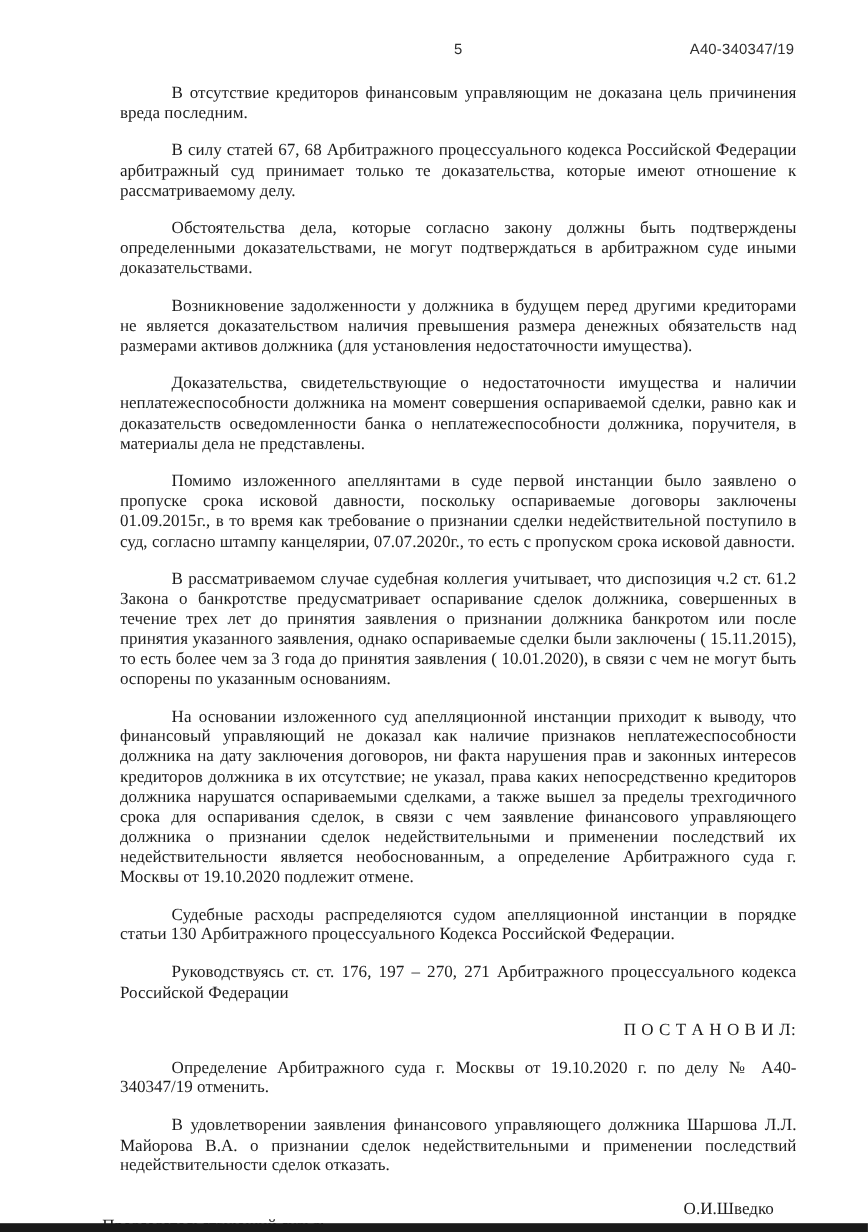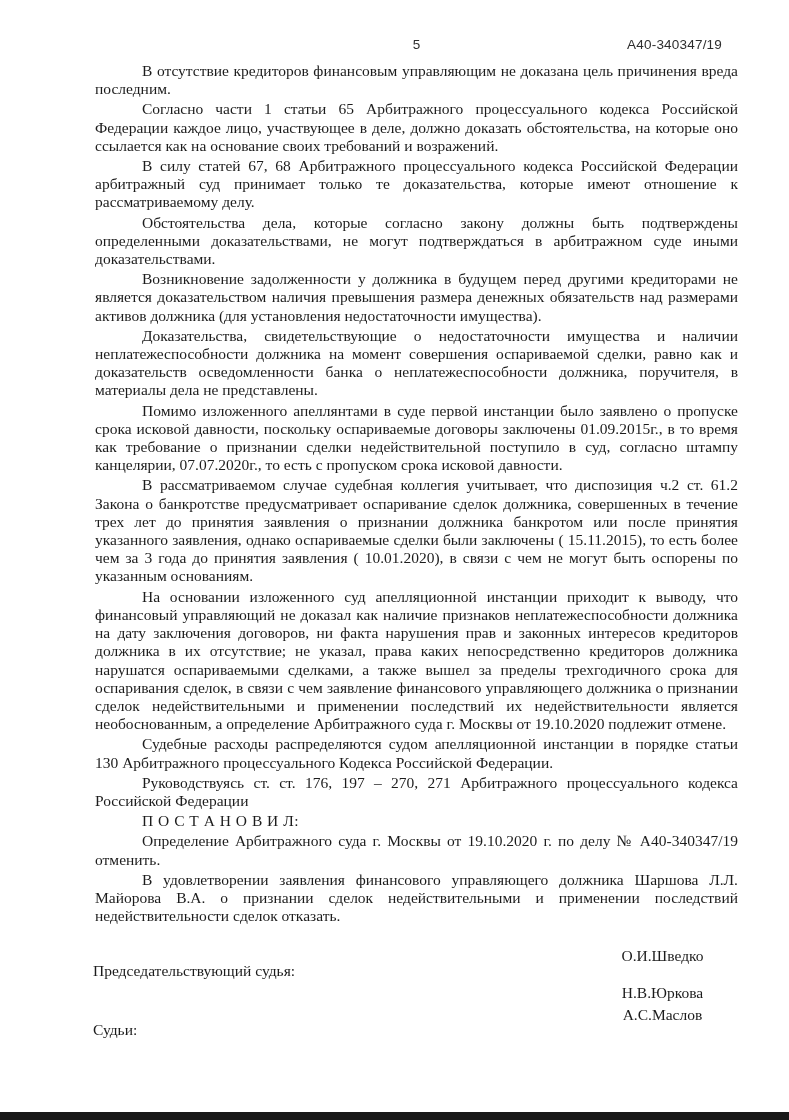--- a/index.html
+++ b/index.html
@@ -42,29 +42,29 @@
     top: 60px;
     left: 93px;
     width: 647px;
     font-size: 15.5px;
     line-height: 18.2px;
     text-align: justify;
     text-justify: inter-word;
   }
 
   p.para {
-    margin: 2px;
+    margin: 16px;
     padding: 0;
     text-indent: 47px;
   }
 
   .resolution-heading {
     margin: 6px 0 18px 0;
     text-indent: 0;
-    text-align: left;
+    text-align: right;
     letter-spacing: 0.5px;
   }
 
   .signature-block {
     margin-top: 20px;
   }
   .sig-row {
     display: flex;
     line-height: 22px;
     text-align: left;
@@ -91,21 +91,20 @@
 
 <div class="page">
 
   <div class="page-header">
     <span class="page-number">5</span>
     <span class="case-number">А40-340347/19</span>
   </div>
 
   <div class="content">
     <p class="para">В отсутствие кредиторов финансовым управляющим не доказана цель причинения вреда последним.</p>
-    <p class="para">Согласно части 1 статьи 65 Арбитражного процессуального кодекса Российской Федерации каждое лицо, участвующее в деле, должно доказать обстоятельства, на которые оно ссылается как на основание своих требований и возражений.</p>
     <p class="para">В силу статей 67, 68 Арбитражного процессуального кодекса Российской Федерации арбитражный суд принимает только те доказательства, которые имеют отношение к рассматриваемому делу.</p>
     <p class="para">Обстоятельства дела, которые согласно закону должны быть подтверждены определенными доказательствами, не могут подтверждаться в арбитражном суде иными доказательствами.</p>
     <p class="para">Возникновение задолженности у должника в будущем перед другими кредиторами не является доказательством наличия превышения размера денежных обязательств над размерами активов должника (для установления недостаточности имущества).</p>
     <p class="para">Доказательства, свидетельствующие о недостаточности имущества и наличии неплатежеспособности должника на момент совершения оспариваемой сделки, равно как и доказательств осведомленности банка о неплатежеспособности должника, поручителя, в материалы дела не представлены.</p>
     <p class="para">Помимо изложенного апеллянтами в суде первой инстанции было заявлено о пропуске срока исковой давности, поскольку оспариваемые договоры заключены 01.09.2015г., в то время как требование о признании сделки недействительной поступило в суд, согласно штампу канцелярии, 07.07.2020г., то есть с пропуском срока исковой давности.</p>
     <p class="para">В рассматриваемом случае судебная коллегия учитывает, что диспозиция ч.2 ст. 61.2 Закона о банкротстве предусматривает оспаривание сделок должника, совершенных в течение трех лет до принятия заявления о признании должника банкротом или после принятия указанного заявления, однако оспариваемые сделки были заключены ( 15.11.2015), то есть более чем за 3 года до принятия заявления ( 10.01.2020), в связи с чем не могут быть оспорены по указанным основаниям.</p>
     <p class="para">На основании изложенного суд апелляционной инстанции приходит к выводу, что финансовый управляющий не доказал как наличие признаков неплатежеспособности должника на дату заключения договоров, ни факта нарушения прав и законных интересов кредиторов должника в их отсутствие; не указал, права каких непосредственно кредиторов должника нарушатся оспариваемыми сделками, а также вышел за пределы трехгодичного срока для оспаривания сделок, в связи с чем заявление финансового управляющего должника о признании сделок недействительными и применении последствий их недействительности является необоснованным, а определение Арбитражного суда г. Москвы от 19.10.2020 подлежит отмене.</p>
     <p class="para">Судебные расходы распределяются судом апелляционной инстанции в порядке статьи 130 Арбитражного процессуального Кодекса Российской Федерации.</p>
     <p class="para">Руководствуясь ст. ст. 176, 197 – 270, 271 Арбитражного процессуального кодекса Российской Федерации</p>
 

